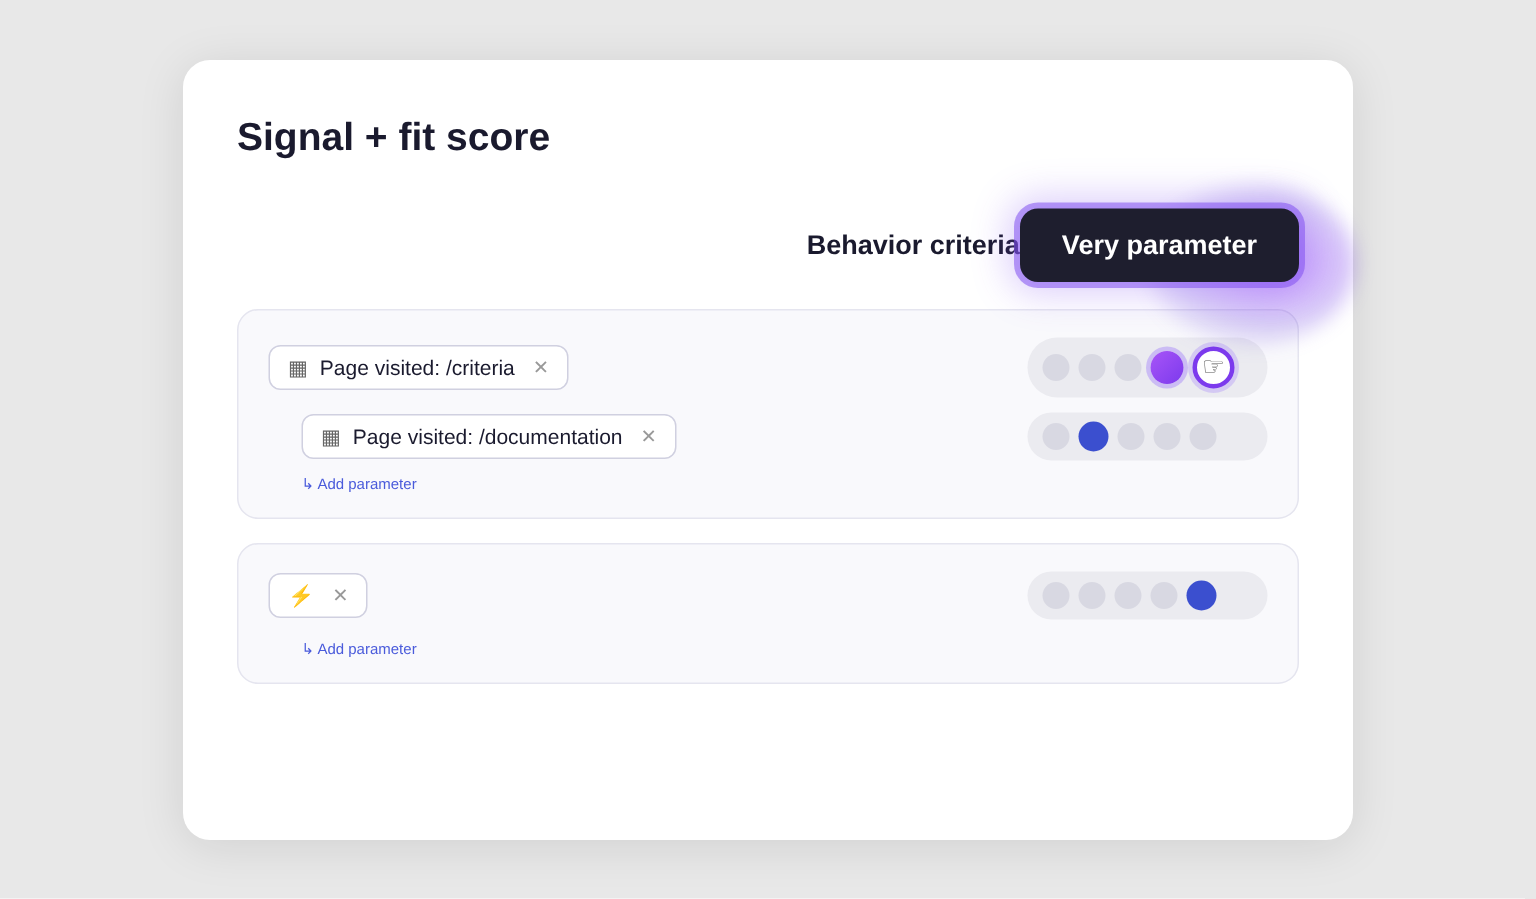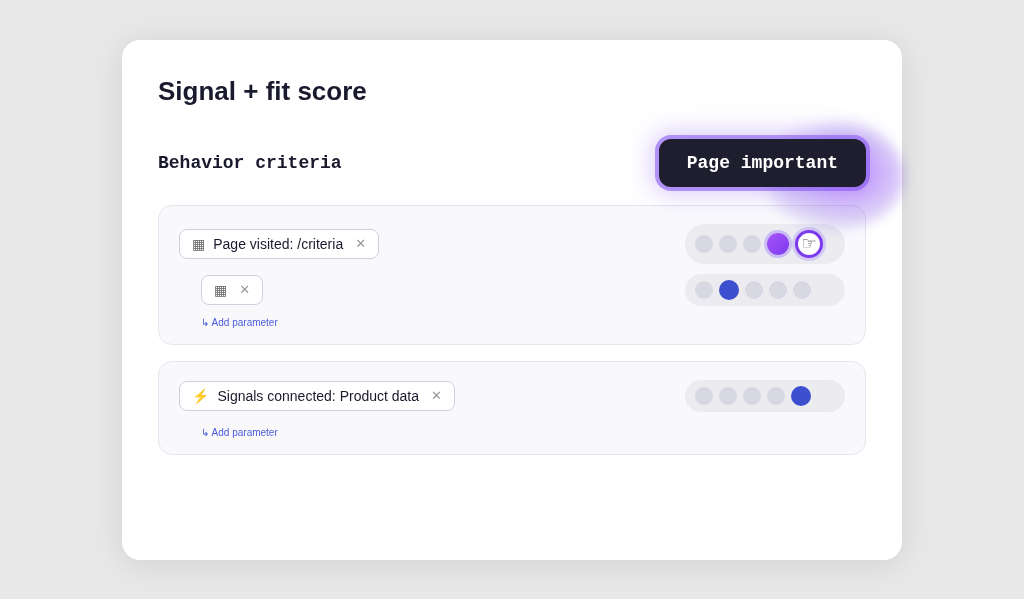--- a/index.html
+++ b/index.html
@@ -23,24 +23,23 @@
     }
     .card-title {
       font-size: 26px;
       font-weight: 700;
       color: #1a1a2e;
       margin-bottom: 32px;
     }
     .section-header {
       display: flex;
       align-items: center;
-      justify-content: space-between;
+      justify-content: flex-end;
       margin-bottom: 18px;
       position: relative;
-      font-family: Liberation Mono, monospace;
     }
     .section-label {
       font-size: 18px;
       font-weight: 600;
       color: #1a1a2e;
     }
     
     .tooltip-wrapper {
       position: relative;
       display: flex;
@@ -173,21 +172,21 @@
 </head>
 <body>
 
 <div class="card">
   <div class="card-title">Signal + fit score</div>
 
   <div class="section-header">
     <span class="section-label">Behavior criteria</span>
 
     <div class="tooltip-wrapper">
-      <div class="tooltip-bubble">Page important</div>
+      <div class="tooltip-bubble">Very parameter</div>
       <div class="glow-blob"></div>
     </div>
   </div>
 
   <div class="criteria-card">
     <div class="criteria-row">
 
       <div class="criteria-tag">
         <span class="icon">▦</span>
         <span>Page visited:  /criteria</span>
@@ -200,41 +199,41 @@
         <div class="dot"></div>
         <div class="dot active-purple"></div>
         <div class="cursor-dot">☞</div>
       </div>
     </div>
 
     
     <div class="sub-row criteria-row">
       <div class="criteria-tag">
         <span class="icon">▦</span>
+        <span>Page visited:  /documentation</span>
         <span class="remove-btn">✕</span>
       </div>
 
       <div class="dot-slider">
         <div class="dot"></div>
         <div class="dot active-blue"></div>
         <div class="dot"></div>
         <div class="dot"></div>
         <div class="dot"></div>
       </div>
     </div>
 
     
     <div class="add-param-link">↳ Add parameter</div>
   </div>
 
   <div class="criteria-card second-card">
     <div class="criteria-row">
       <div class="criteria-tag">
         <span class="icon">⚡</span>
-        <span>Signals connected:  Product data</span>
         <span class="remove-btn">✕</span>
       </div>
 
       <div class="dot-slider">
         <div class="dot"></div>
         <div class="dot"></div>
         <div class="dot"></div>
         <div class="dot"></div>
         <div class="dot active-blue"></div>
       </div>

